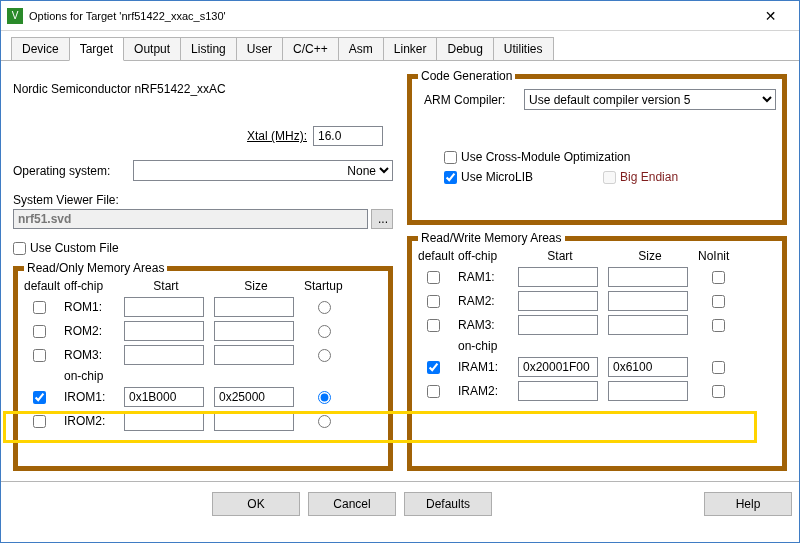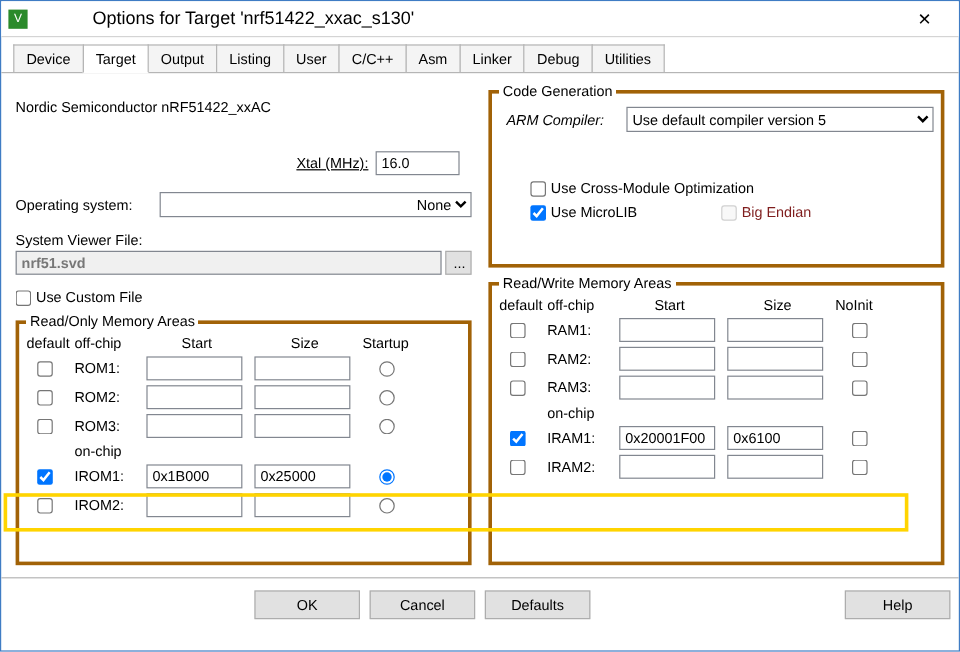--- a/index.html
+++ b/index.html
@@ -24,21 +24,21 @@
   .titlebar .icon {
     width: 16px; height: 16px;
     background: #2a8a2a;
     margin-right: 6px;
     display: inline-flex;
     align-items: center;
     justify-content: center;
     color: #fff;
     font-size: 10px;
   }
-  .titlebar .title { flex: 1; font-size: 15px; margin-left: 48px; }
+  .titlebar .title { flex: 1; font-size: 11px; }
   .titlebar .close {
     width: 45px; height: 28px;
     display: flex; align-items: center; justify-content: center;
     font-size: 14px;
     font-family: Arial;
   }
   .tabstrip {
     display: flex;
     padding: 6px 10px 0 10px;
     gap: 0;
@@ -75,21 +75,21 @@
     font-size: 12px;
     height: 20px;
   }
   select {
     background: #fff;
     border: 1px solid #828790;
     font-size: 12px;
     height: 21px;
   }
   fieldset {
-    border: 3px solid #a16207;
+    border: 5px solid #a16207;
     margin: 0 0 6px 0;
     padding: 4px 6px 6px 6px;
   }
   fieldset > legend { font-size: 12px; padding: 0 3px; }
   input[type="checkbox"], input[type="radio"] {
     margin: 0 4px 0 0;
     vertical-align: middle;
   }
   input[type="text"].mem { width: 80px; }
   .memgrid {
@@ -233,21 +233,21 @@
         <input type="text" class="mem" value="" style="">
         <div class="ctr"><input type="radio" name="romstart" style=""></div>
       </div>
     </fieldset>
   </div>
 
   <div class="col">
     <fieldset style="padding-bottom:30px;">
       <legend>Code Generation</legend>
       <div class="row" style="margin-top:2px;">
-        <label class="lbl" style="width:100px; margin-left:6px;font-style:italic;">ARM Compiler:</label>
+        <label class="lbl" style="width:100px; margin-left:6px;">ARM Compiler:</label>
         <select style="flex:1;">
           <option>Use default compiler version 5</option>
         </select>
       </div>
       <div style="height:34px;"></div>
       <div class="row" style="margin-left:26px;">
         <input type="checkbox" style="">
         <label class="lbl">Use Cross-Module Optimization</label>
       </div>
       <div class="row" style="margin-left:26px;">

